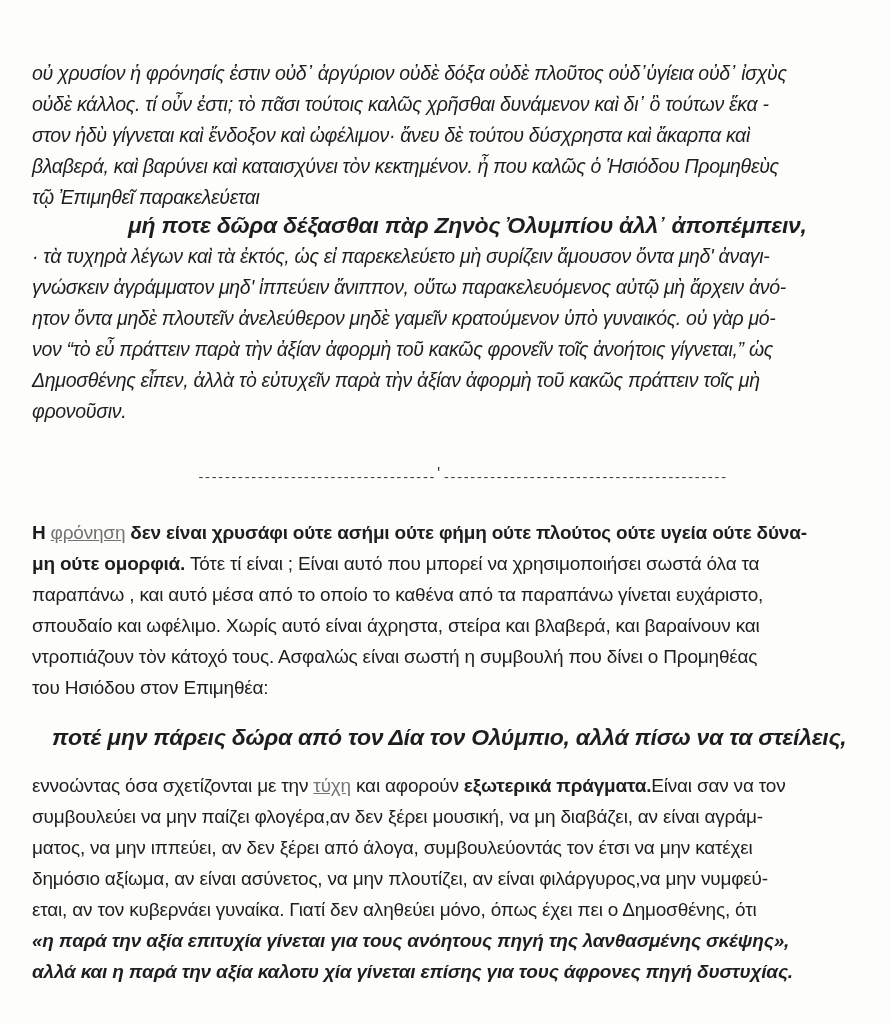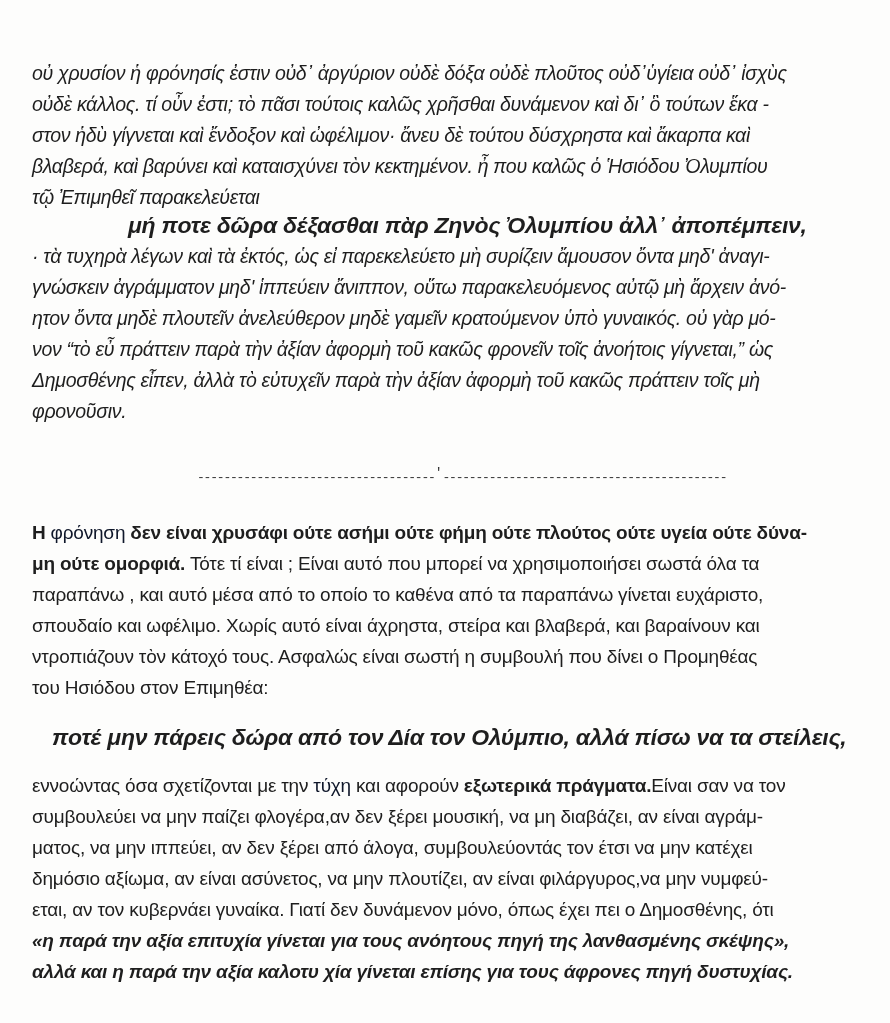--- a/index.html
+++ b/index.html
@@ -45,42 +45,42 @@
       letter-spacing: -0.3px;
       white-space: nowrap;
     }
     .modern {
       font-family: "Liberation Sans", sans-serif;
       font-size: 19px;
       letter-spacing: -0.2px;
     }
     .b { font-weight: bold; }
     .bi { font-weight: bold; font-style: italic; }
-    .hl { color: #0f172a; }
+    .hl { color: #737373; text-decoration: underline; }
     .sep {
       position: absolute;
       left: 197px;
       top: 470px;
       font-family: "Liberation Mono", monospace;
       font-size: 13px;
       letter-spacing: -1.2px;
       color: #333;
       white-space: nowrap;
     }
   </style>
 </head>
 <body>
 
 <div class="page">
 
   <div class="para ancient" style="top:58px;">
     <span class="line">οὐ χρυσίον ἡ φρόνησίς ἐστιν οὐδ᾽ ἀργύριον οὐδὲ δόξα οὐδὲ πλοῦτος οὐδ᾽ὑγίεια οὐδ᾽ ἰσχὺς</span>
     <span class="line">οὐδὲ κάλλος. τί οὖν ἐστι; τὸ πᾶσι τούτοις καλῶς χρῆσθαι δυνάμενον καὶ δι᾽ ὃ τούτων ἕκα -</span>
     <span class="line">στον ἡδὺ γίγνεται καὶ ἔνδοξον καὶ ὠφέλιμον· ἄνευ δὲ τούτου δύσχρηστα καὶ ἄκαρπα καὶ</span>
-    <span class="line">βλαβερά, καὶ βαρύνει καὶ καταισχύνει τὸν κεκτημένον. ἦ που καλῶς ὁ Ἡσιόδου Ὀλυμπίου</span>
+    <span class="line">βλαβερά, καὶ βαρύνει καὶ καταισχύνει τὸν κεκτημένον. ἦ που καλῶς ὁ Ἡσιόδου Προμηθεὺς</span>
     <span class="line">τῷ Ἐπιμηθεῖ παρακελεύεται</span>
   </div>
 
   <div class="quote" style="left:128px; top:212px;">μή ποτε δῶρα  δέξασθαι πὰρ Ζηνὸς Ὀλυμπίου ἀλλ᾽ ἀποπέμπειν,</div>
 
   <div class="para ancient" style="top:241px;">
     <span class="line">· τὰ τυχηρὰ λέγων καὶ τὰ ἐκτός, ὡς εἰ παρεκελεύετο μὴ συρίζειν ἄμουσον ὄντα μηδ' ἀναγι-</span>
     <span class="line">γνώσκειν ἀγράμματον μηδ' ἱππεύειν ἄνιππον, οὕτω παρακελευόμενος αὐτῷ μὴ ἄρχειν ἀνό-</span>
     <span class="line">ητον ὄντα μηδὲ πλουτεῖν ἀνελεύθερον μηδὲ γαμεῖν κρατούμενον ὑπὸ γυναικός. οὐ γὰρ μό-</span>
     <span class="line">νον “τὸ εὖ πράττειν παρὰ τὴν ἀξίαν ἀφορμὴ τοῦ κακῶς φρονεῖν τοῖς ἀνοήτοις γίγνεται,” ὡς</span>
@@ -99,18 +99,18 @@
     <span class="line">του Ησιόδου στον Επιμηθέα:</span>
   </div>
 
   <div class="quote" style="left:52px; top:724px;">ποτέ μην πάρεις δώρα από τον Δία τον Ολύμπιο, αλλά πίσω να τα στείλεις,</div>
 
   <div class="para modern" style="top:770px;">
     <span class="line"><span>εννοώντας όσα σχετίζονται με την </span><span class="hl">τύχη</span><span> και αφορούν </span><span class="b">εξωτερικά πράγματα.</span><span>Είναι σαν να τον</span></span>
     <span class="line">συμβουλεύει να μην παίζει φλογέρα,αν δεν ξέρει μουσική, να μη διαβάζει, αν είναι αγράμ-</span>
     <span class="line">ματος, να μην ιππεύει, αν δεν ξέρει από άλογα, συμβουλεύοντάς τον έτσι να μην κατέχει</span>
     <span class="line">δημόσιο αξίωμα, αν είναι ασύνετος, να μην πλουτίζει, αν είναι φιλάργυρος,να μην νυμφεύ-</span>
-    <span class="line">εται, αν τον κυβερνάει γυναίκα. Γιατί δεν δυνάμενον μόνο, όπως έχει πει ο Δημοσθένης, ότι</span>
+    <span class="line">εται, αν τον κυβερνάει γυναίκα. Γιατί δεν αληθεύει μόνο, όπως έχει πει ο Δημοσθένης, ότι</span>
     <span class="line bi">«η παρά την αξία επιτυχία γίνεται για τους ανόητους πηγή της λανθασμένης σκέψης»,</span>
     <span class="line bi">αλλά και η παρά την αξία καλοτυ χία γίνεται επίσης για τους άφρονες πηγή δυστυχίας.</span>
   </div>
 
 </div>
 
 </body></html>

